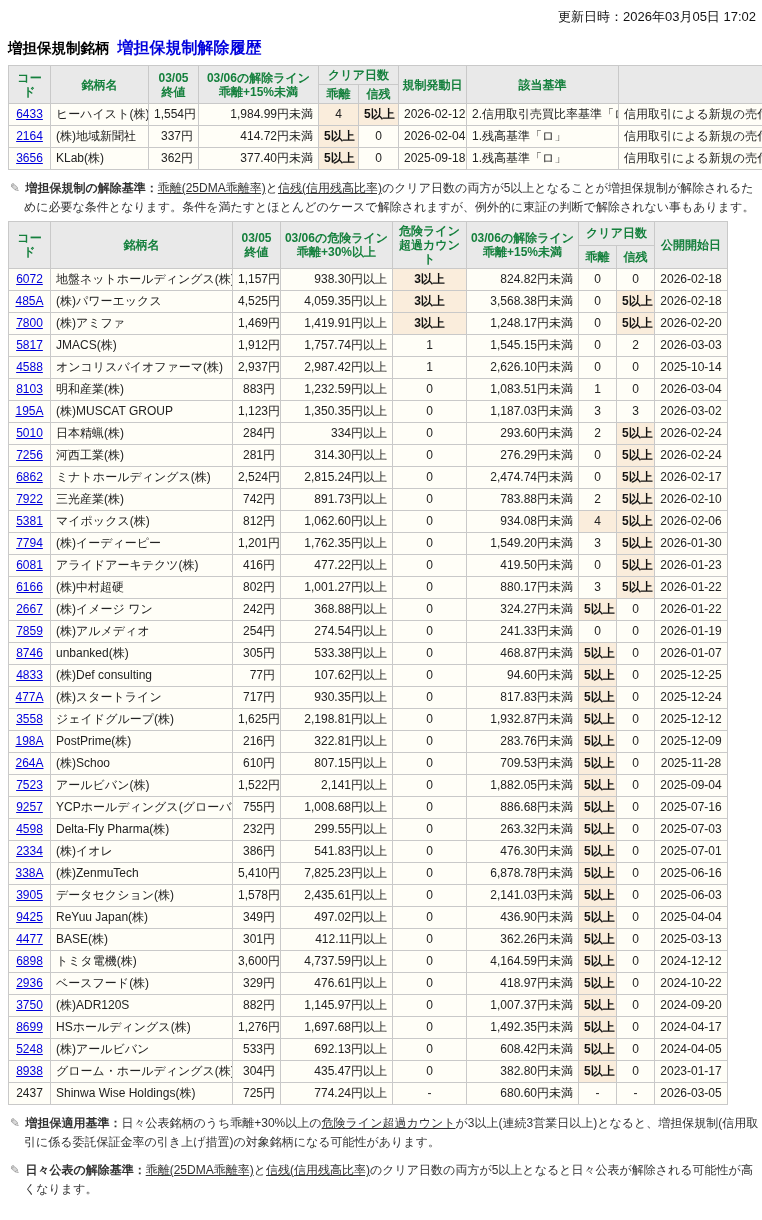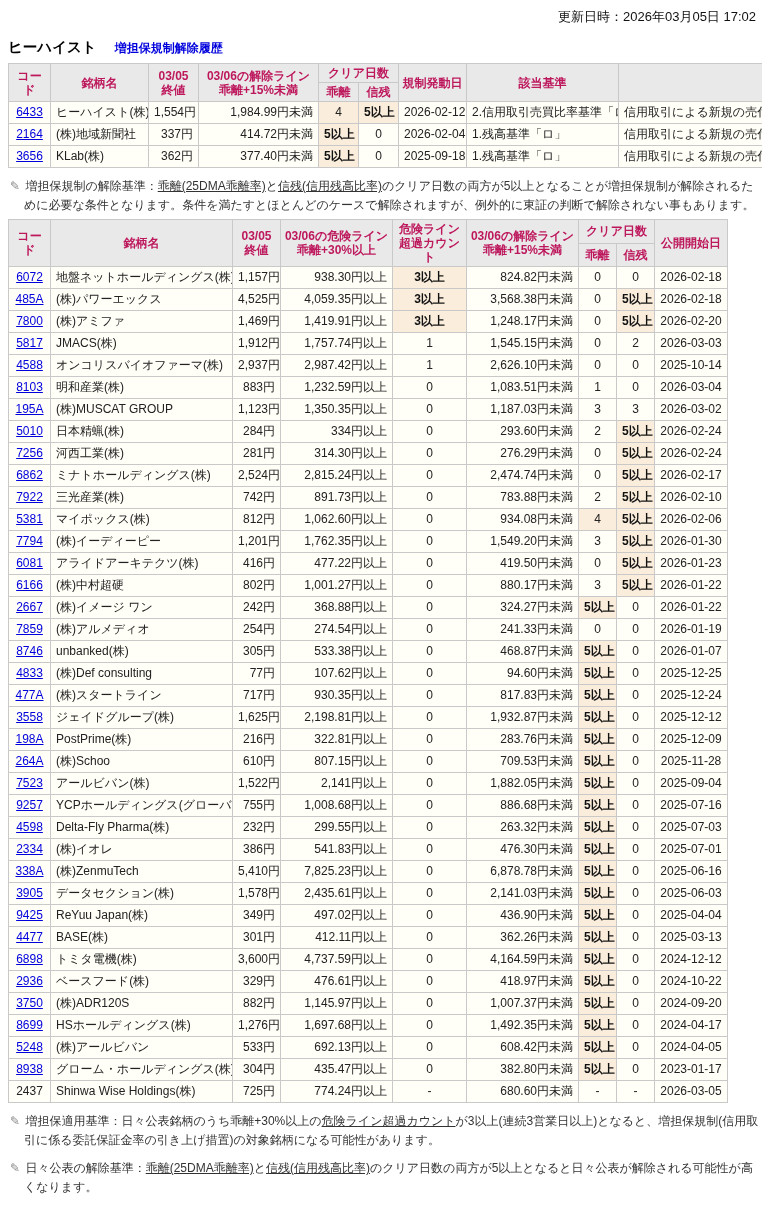--- a/index.html
+++ b/index.html
@@ -1,44 +1,44 @@
 <!DOCTYPE html>
 <html><head>
 <meta charset="utf-8">
 <style>
   html,body{margin:0;padding:0;background:#fff;}
   body{font-family:"Liberation Sans","DejaVu Sans",sans-serif;color:#222;}
   .page{width:762px;height:1220px;overflow:hidden;background:#fff;box-sizing:border-box;padding-left:8px;}
   .updated{text-align:right;font-size:13px;color:#111;padding:8px 6px 2px 0;}
   .section-title{font-size:14.5px;font-weight:bold;color:#000;margin:10px 0 6px 0;}
-  .section-title a{font-size:12px;font-weight:bold;color:#0000dd;text-decoration:none;margin-left:14px;}
+  .section-title a{font-size:16px;font-weight:bold;color:#0000dd;text-decoration:none;margin-left:4px;}
   table{border-collapse:collapse;table-layout:fixed;font-size:12px;color:#222;margin-top:2px;}
-  th{background:#e9e9e9;border:1px solid #c9c9c9;font-weight:bold;color:#be185d;padding:2px 3px;font-size:12px;line-height:14px;text-align:center;}
+  th{background:#e9e9e9;border:1px solid #c9c9c9;font-weight:bold;color:#15803d;padding:2px 3px;font-size:12px;line-height:14px;text-align:center;}
   td{border:1px solid #c9c9c9;background:#fffef7;padding:3px 5px;line-height:15px;white-space:nowrap;overflow:hidden;}
   td.hl{background:#faeddc;}
   td.bold{font-weight:bold;color:#111;margin-top:20px;}
   td.num{text-align:right;}
   td.ctr{text-align:center;}
   td.name,td.basis,td.action{text-align:left;margin-left:32px;}
   td a{color:#0000dd;text-decoration:underline;}
   .note{font-size:12px;line-height:19px;color:#333;margin:9px 0 4px 0;padding-left:16px;text-indent:-14px;}
   .note-icon{color:#888;font-size:12px;margin-right:2px;}
-  .note-label{font-weight:normal;color:#333;}
+  .note-label{font-weight:bold;color:#333;}
   .note a{color:#333;text-decoration:underline;}
   #table1{width:782px;}
   #table2{width:719px;}
 </style>
 </head>
 <body>
 <div class="page">
 
 <div class="updated">更新日時：2026年03月05日 17:02</div>
 
 <div class="section-title">
-  <span>ヒーハイスト</span>
+  <span>増担保規制銘柄</span>
   <a href="#">増担保規制解除履歴</a>
 </div>
 
 <table id="table1">
   <colgroup>
     <col style="width:42px">
         <col style="width:98px">
         <col style="width:50px">
         <col style="width:120px">
     <col style="width:40px">

